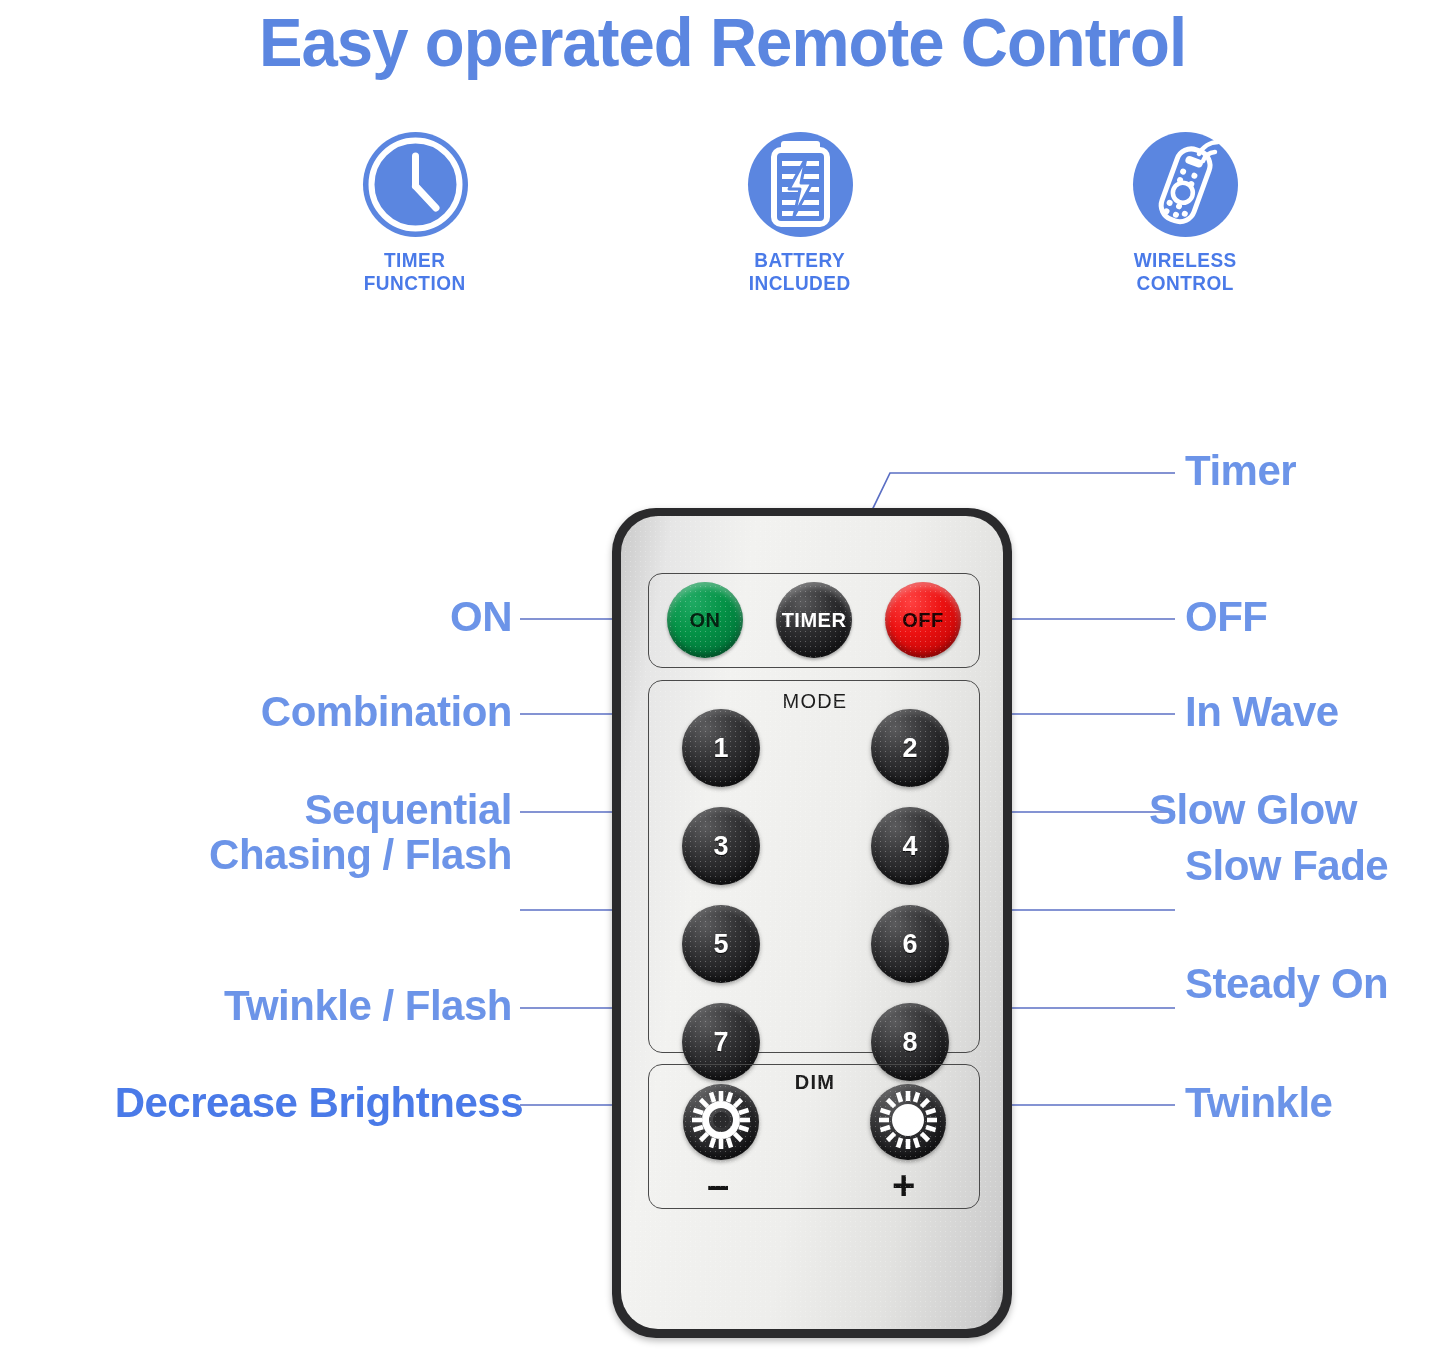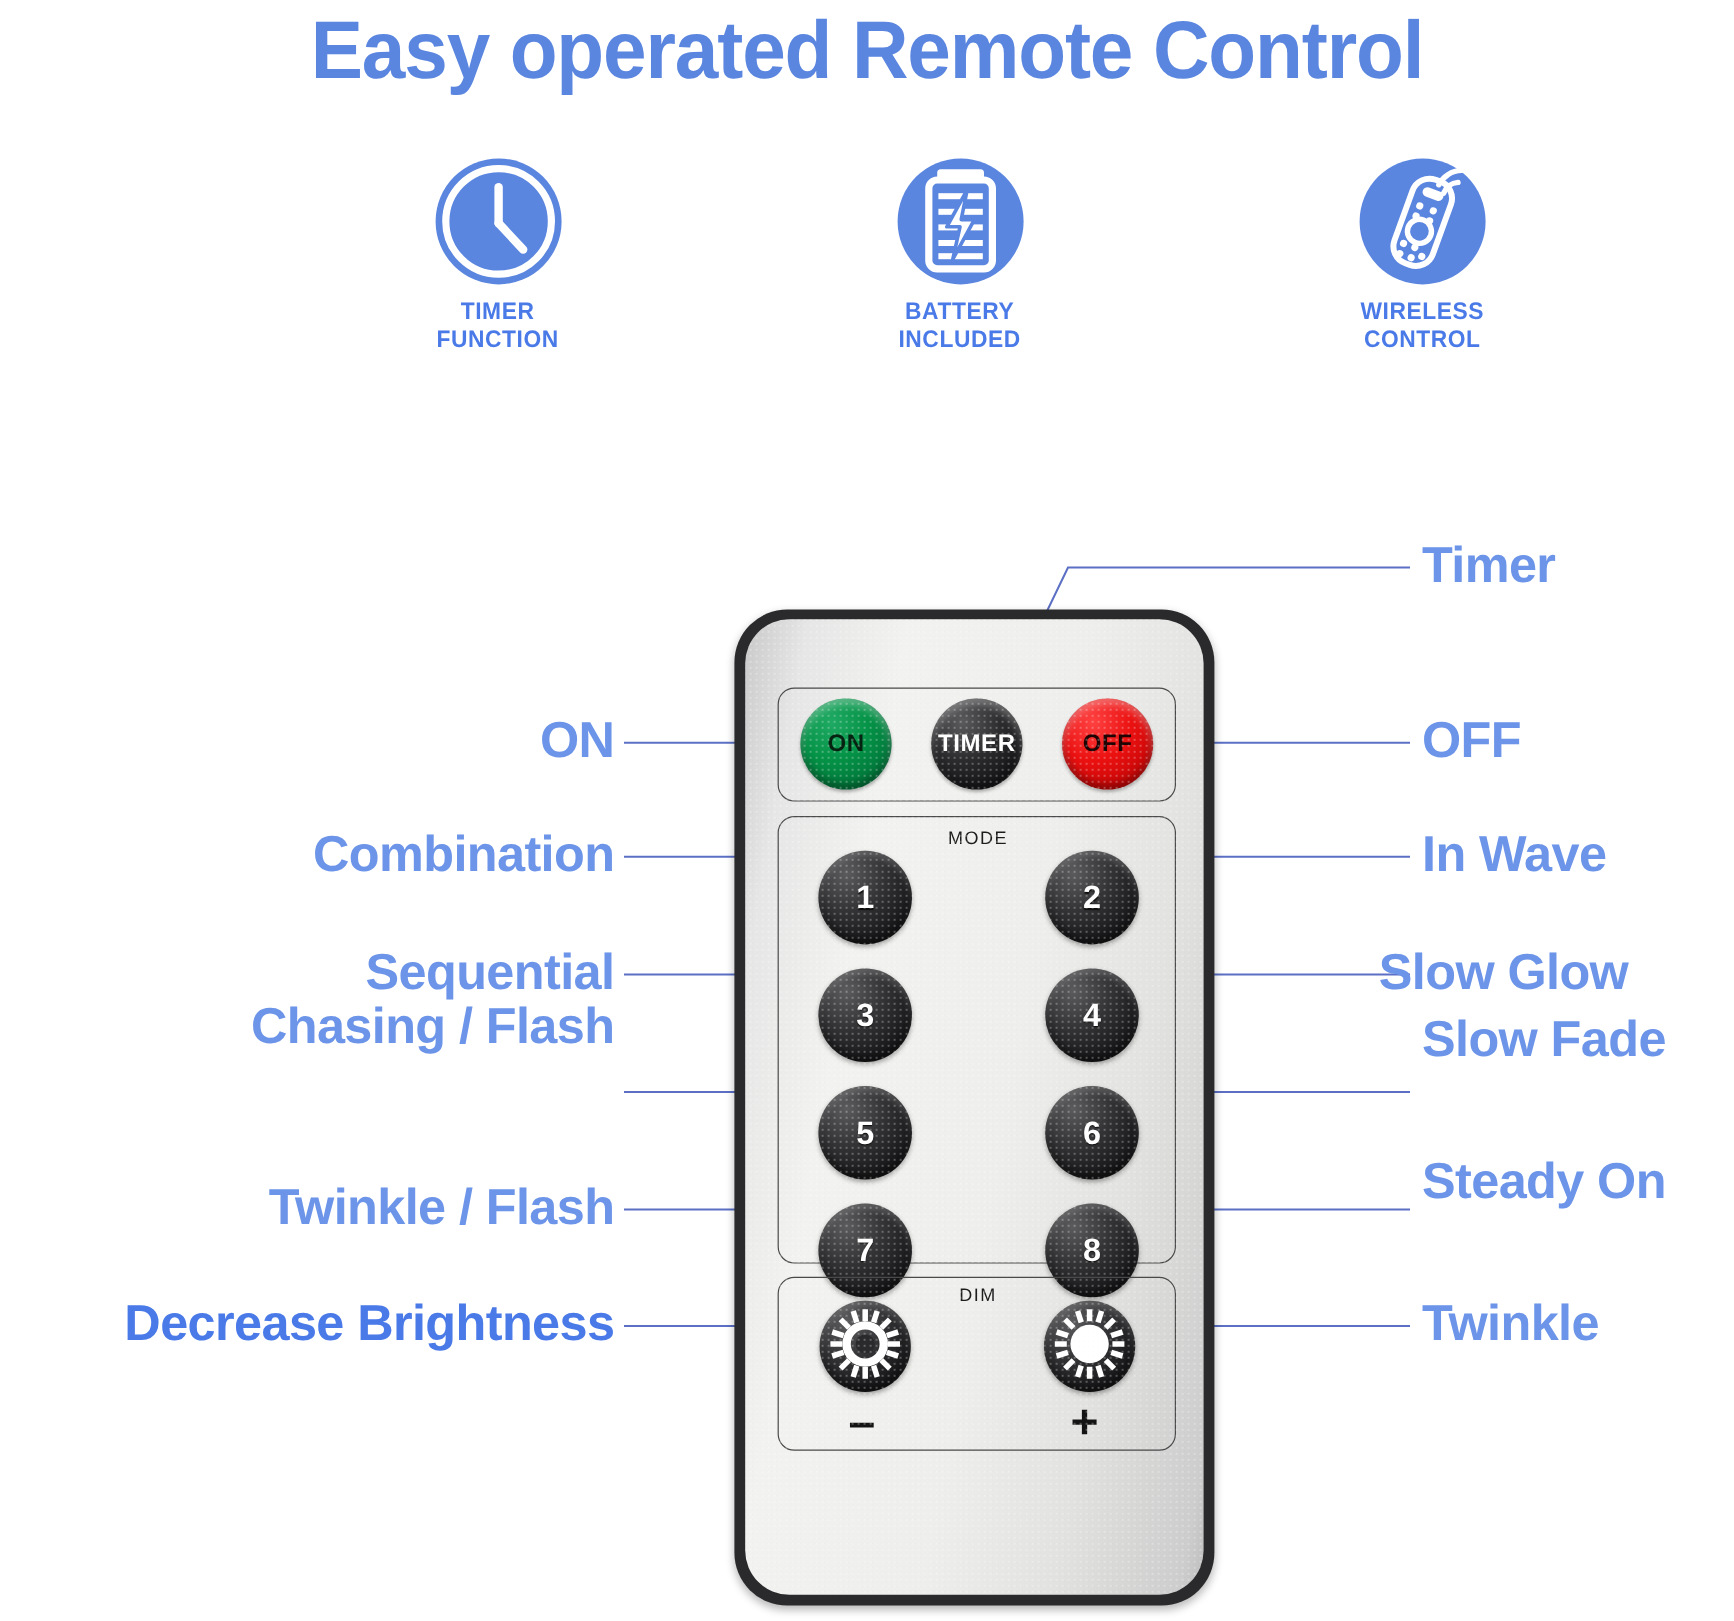--- a/index.html
+++ b/index.html
@@ -79,21 +79,21 @@
     font-family: "Liberation Sans", sans-serif;
     font-size: 42px;
     font-weight: bold;
     color: #6c94e8;
     white-space: nowrap;
     letter-spacing: -0.5px;
     line-height: 1;
   }
   .callout.left  { text-align: right; }
   .callout.right { text-align: left; }
-  .callout.strong { color: #4a7ae8; }
+  .callout.strong { color: #4a7ae8; padding-left: 11px; }
 
   
   #leaders {
     position: absolute;
     left: 0;
     top: 0;
     width: 1445px;
     height: 1351px;
     pointer-events: none;
   }
@@ -141,28 +141,28 @@
     border-radius: 14px;
     box-sizing: border-box;
   }
   #panel-power { left: 27px; top: 57px;  width: 332px; height: 95px; }
   #panel-mode  { left: 27px; top: 164px; width: 332px; height: 373px; }
   #panel-dim   { left: 27px; top: 548px; width: 332px; height: 145px; }
 
   .panel-title {
     position: absolute;
     font-family: "Liberation Sans", sans-serif;
-    font-size: 15px;
+    font-size: 20px;
     font-weight: normal;
     color: #1d1d1d;
     letter-spacing: 1.2px;
     white-space: nowrap;
   }
   #label-mode { left: 0; top: 9px;  width: 332px; text-align: center; }
-  #label-dim  { left: 0; top: 6px;  width: 332px; text-align: center; }
+  #label-dim  { left: 0; top: 6px;  width: 332px; text-align: center; font-weight: bold; }
 
   
   .btn {
     position: absolute;
     border-radius: 50%;
     display: flex;
     align-items: center;
     justify-content: center;
     box-sizing: border-box;
   }

